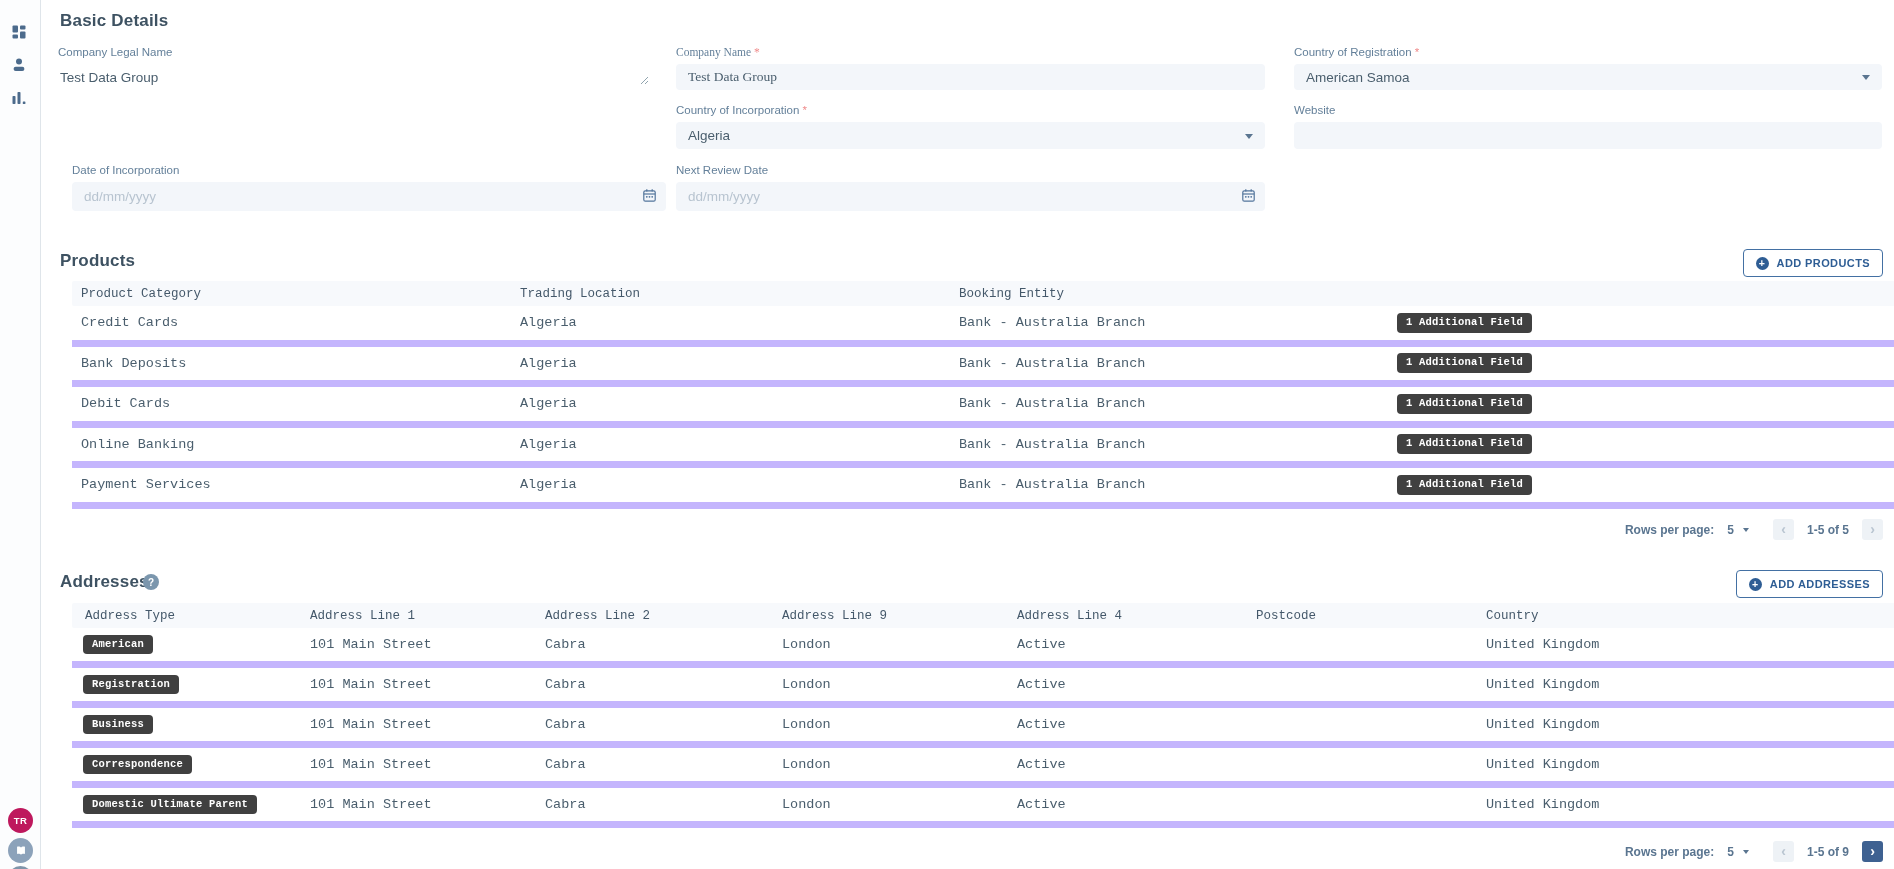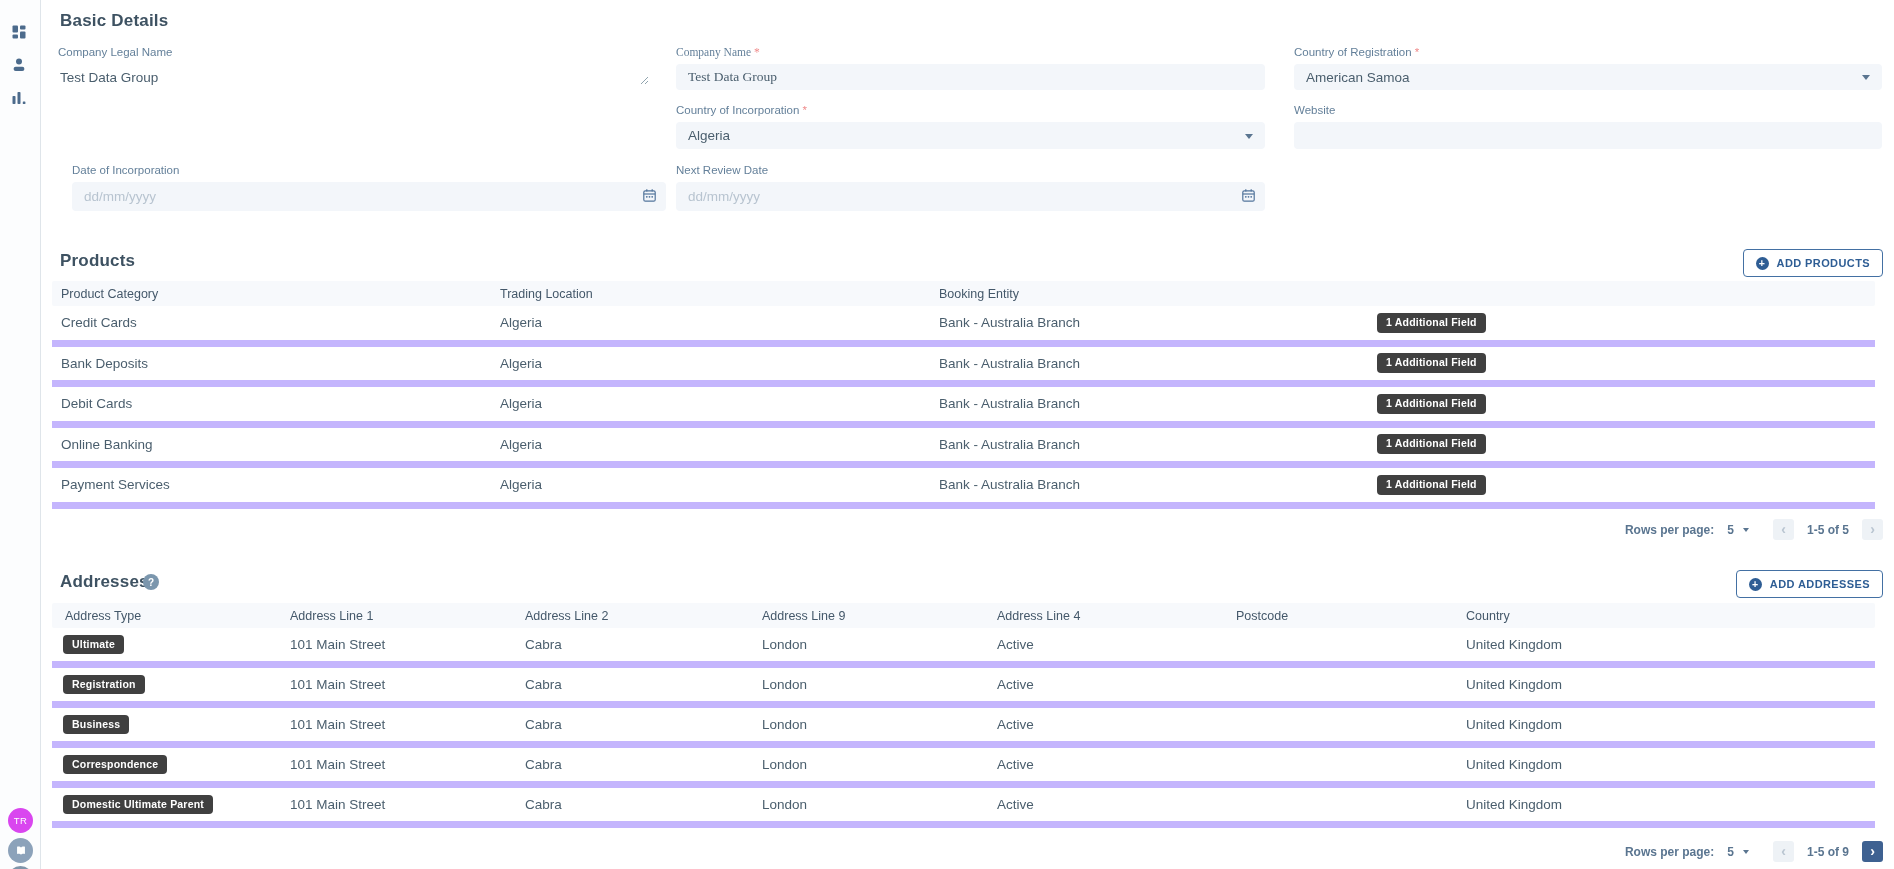--- a/index.html
+++ b/index.html
@@ -5,21 +5,21 @@
   * { margin:0; padding:0; box-sizing:border-box; }
   html,body { width:1894px; height:869px; }
   body { font-family:"Liberation Sans","DejaVu Sans",sans-serif; background:#ffffff; }
   .app { position:relative; width:1894px; height:869px; overflow:hidden; background:#fff; }
 
   
   .sidebar { position:absolute; left:0; top:0; width:41px; height:100%; background:#fcfdfe; border-right:1px solid #dfe5ea; }
   .sicon { position:absolute; left:11px; width:18px; height:18px; background:none; border:none; cursor:pointer; padding:0; }
   .sicon svg { display:block; }
   .si-1 { top:23px; } .si-2 { top:56px; } .si-3 { top:89px; }
-  .avatar { position:absolute; left:8px; top:808px; width:25px; height:25px; border-radius:50%; background:#d946ef; color:#fff; font-size:9.5px; font-weight:normal; display:flex; align-items:center; justify-content:center; letter-spacing:.3px; cursor:pointer; }
+  .avatar { position:absolute; left:8px; top:808px; width:25px; height:25px; border-radius:50%; background:#be185d; color:#fff; font-size:9.5px; font-weight:bold; display:flex; align-items:center; justify-content:center; letter-spacing:.3px; cursor:pointer; }
   .round-icon-btn { position:absolute; left:8px; width:25px; height:25px; border-radius:50%; background:#8ca2ba; border:none; display:flex; align-items:center; justify-content:center; cursor:pointer; padding:0; }
   .b-book { top:838px; } .b-partial { top:866px; background:#7f95aa; }
 
   
   .sec-title { position:absolute; left:60px; font-size:17px; color:#3e5262; letter-spacing:.2px; }
   .t-basic { top:11px; } .t-products { top:251px; } .t-addresses { top:572px; }
   .help { position:absolute; left:143px; top:574px; width:16px; height:16px; border-radius:50%; background:#7b96ad; color:#fff; font-size:10px; font-weight:bold; display:flex; align-items:center; justify-content:center; border:none; cursor:pointer; }
 
   
   .fld { position:absolute; }
@@ -40,21 +40,21 @@
   .f-web   { left:1294px;top:104px; width:588px; }
   .f-doi   { left:72px;  top:164px; width:594px; }
   .f-nrd   { left:676px; top:164px; width:589px; }
 
   
   .add-btn { position:absolute; right:11px; height:28px; display:flex; align-items:center; gap:8px; background:#fff; border:1px solid #4370a3; border-radius:4px; color:#2e5d94; font-size:11px; font-weight:bold; letter-spacing:.4px; padding:0 12px; cursor:pointer; font-family:inherit; }
   .ab-products { top:249px; } .ab-addresses { top:570px; }
   .plus { width:13px; height:13px; border-radius:50%; background:#2e5d94; color:#fff; font-size:10.5px; font-weight:bold; display:flex; align-items:center; justify-content:center; line-height:1; }
 
   
-  .table { position:absolute; left:52px; width:1823px; }
+  .table { position:absolute; left:72px; width:1823px;font-family:Liberation Mono, monospace; }
   .tb-products { top:281px; } .tb-addresses { top:603px; }
   .thead { display:grid; height:25px; background:#f7f9fc; align-items:center; font-size:12.5px; color:#44586a; border-radius:2px; }
   .trow { display:grid; align-items:center; border-bottom:7px solid #c4b5fd; font-size:13.5px; color:#4a5e6d; cursor:pointer; }
   .tb-products .thead, .tb-products .trow { grid-template-columns:439px 439px 438px 1fr; }
   .tb-products .trow { height:40.5px; }
   .tb-products .cell { padding-left:9px; }
   .tb-addresses .thead, .tb-addresses .trow { grid-template-columns:225px 235px 237px 235px 239px 230px 1fr; }
   .tb-addresses .trow { height:40px; }
   .tb-addresses .cell { padding-left:13px; }
   .tb-addresses .cell-badge { padding-left:11px; }
@@ -259,21 +259,21 @@
     <div class="thead">
       <div class="cell">Address Type</div>
       <div class="cell">Address Line 1</div>
       <div class="cell">Address Line 2</div>
       <div class="cell">Address Line 9</div>
       <div class="cell">Address Line 4</div>
       <div class="cell">Postcode</div>
       <div class="cell">Country</div>
     </div>
     <div class="trow">
-      <div class="cell-badge"><span class="badge">Ultimate</span></div>
+      <div class="cell-badge"><span class="badge">American</span></div>
       <div class="cell">101 Main Street</div>
       <div class="cell">Cabra</div>
       <div class="cell">London</div>
       <div class="cell">Active</div>
       <div class="cell"></div>
       <div class="cell">United Kingdom</div>
     </div>
     <div class="trow">
       <div class="cell-badge"><span class="badge">Registration</span></div>
       <div class="cell">101 Main Street</div>

